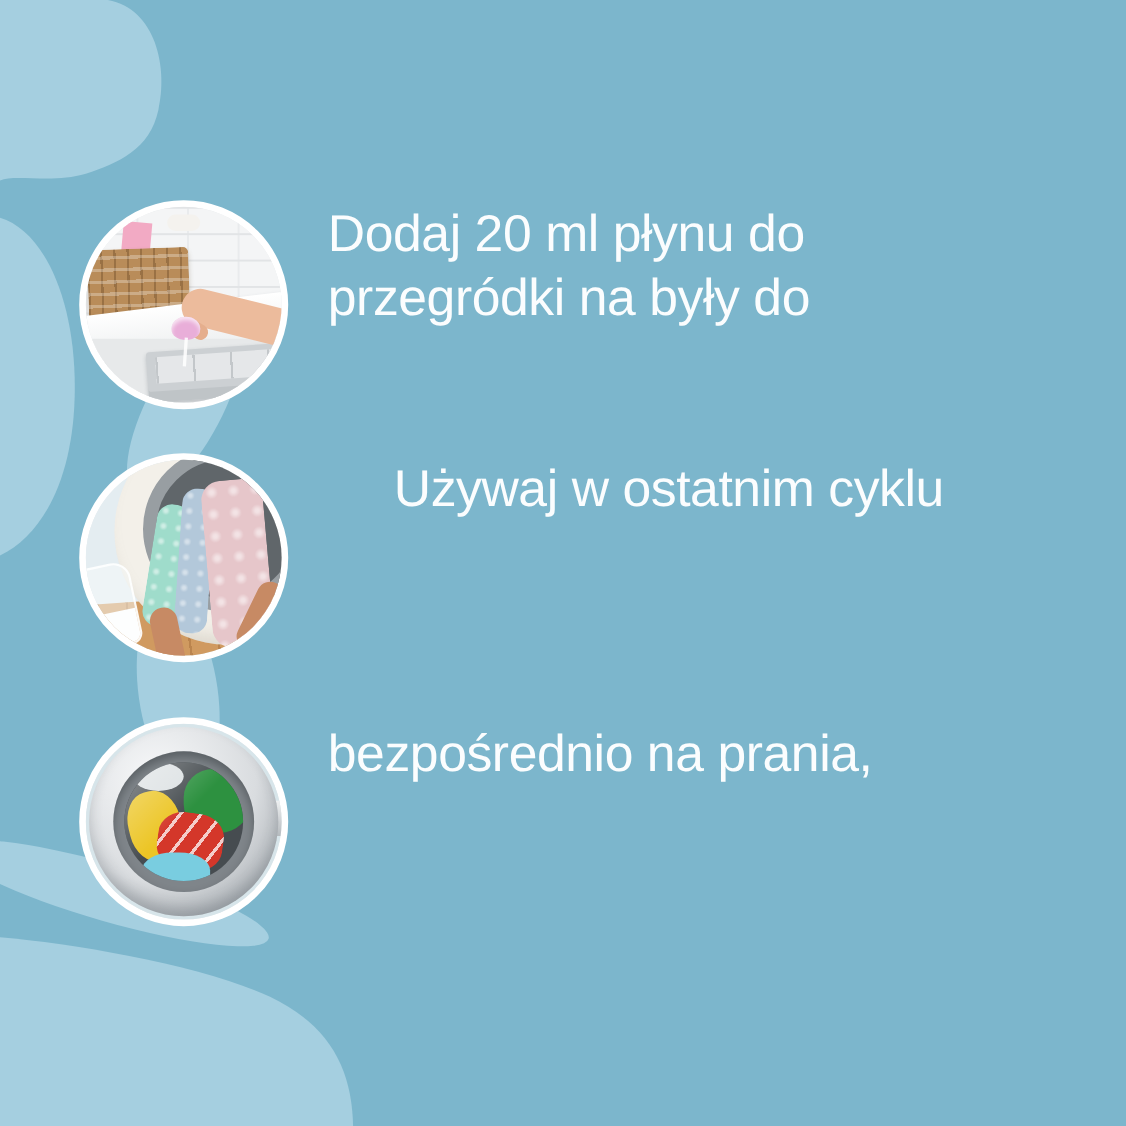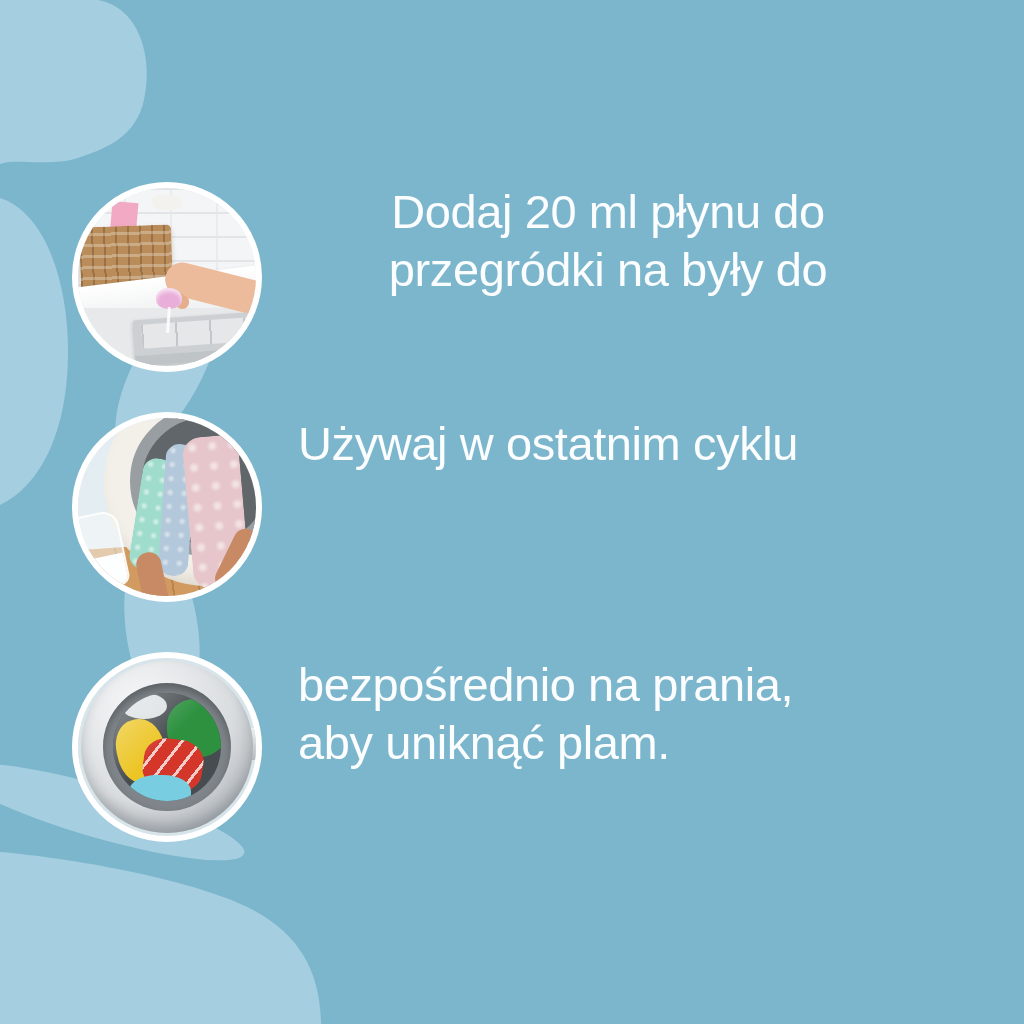--- a/index.html
+++ b/index.html
@@ -25,21 +25,21 @@
   }
   .pc1{top:182px;} .pc2{top:412px;} .pc3{top:652px;}
   .photo-circle *{position:absolute;}
 
   
   .step-text{
     position:absolute;left:298px;width:620px;
     color:var(--text);font-size:47px;line-height:58px;
     font-weight:400;letter-spacing:-0.4px;
   }
-  .st1{top:183px;text-align:center;} .st2{top:415px;} .st3{top:656px;}
+  .st1{top:183px;} .st2{top:415px;text-align:center;} .st3{top:656px;}
   .txt-line{white-space:nowrap;}
 
   
   .p1-wall{inset:0;background:#f4f5f6;
     background-image:linear-gradient(#e2e4e6 2px,transparent 2px),
       linear-gradient(90deg,#e9ebed 2px,transparent 2px);
     background-size:100% 24px,46px 100%;}
   .p1-pink{left:32px;top:14px;width:26px;height:58px;background:#f2aac4;transform:rotate(5deg);}
   .p1-basket{left:2px;top:38px;width:92px;height:64px;border-radius:5px;
     background:#b98c59;
@@ -161,16 +161,15 @@
       <div class="p3-c-white"></div>
       <div class="p3-c-green"></div>
       <div class="p3-c-yellow"></div>
       <div class="p3-c-red"></div>
       <div class="p3-c-teal"></div>
       <div class="p3-gloss"></div>
     </div>
   </div>
   <div class="step-text st3">
     <div class="txt-line">bezpośrednio na prania,</div>
-    <div class="txt-line">aby uniknąć plam.</div>
   </div>
 
 </div>
 
 </body></html>

